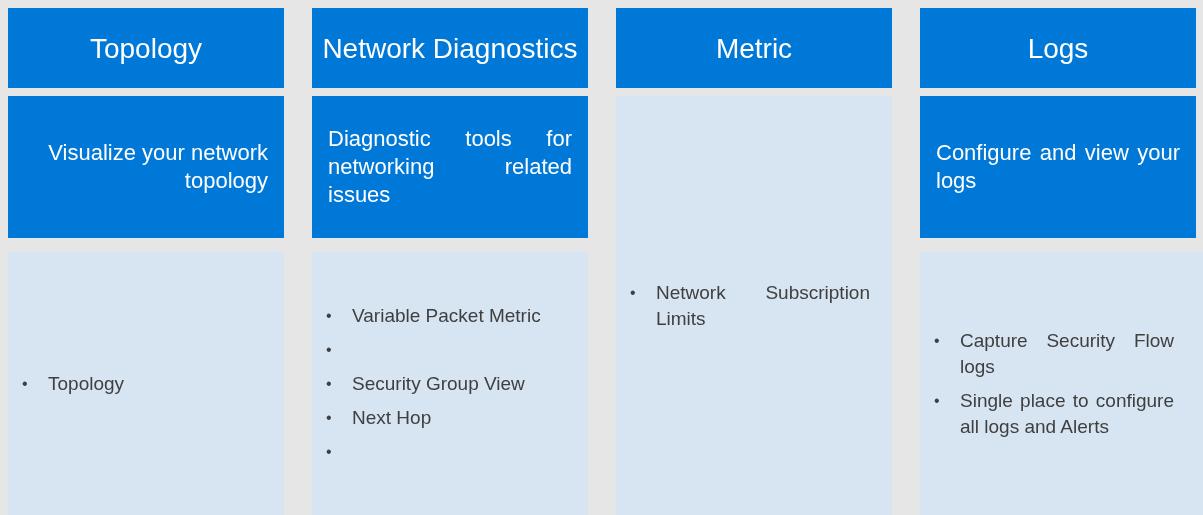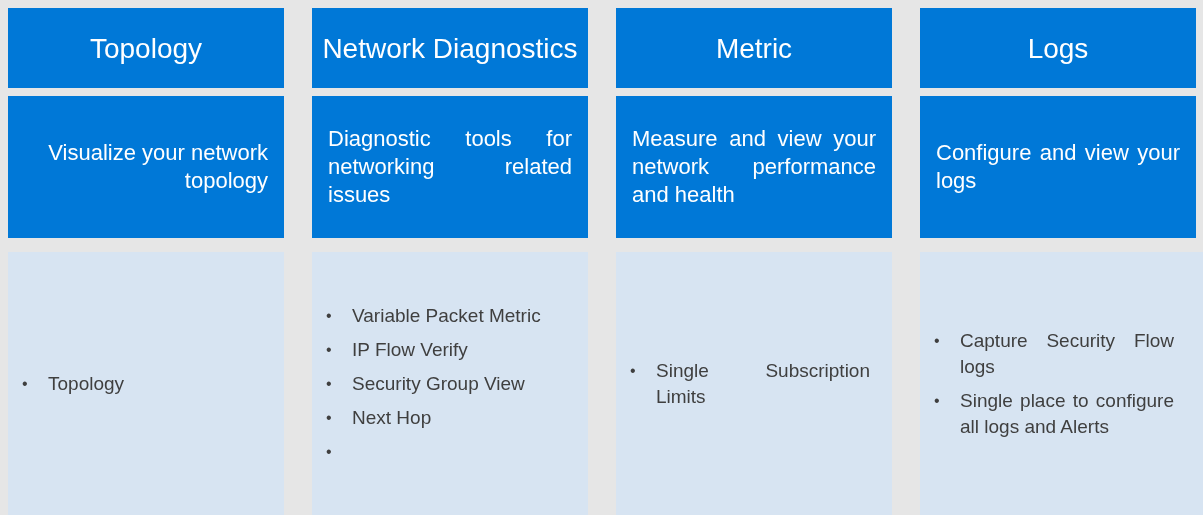--- a/index.html
+++ b/index.html
@@ -136,49 +136,45 @@
         <div class="desc-text">Diagnostic tools for networking related issues</div>
       </div>
       <div class="list-cell">
         <ul class="feature-list">
           <li>
             <span class="bullet">•</span>
             <span class="item-text">Variable Packet Metric</span>
           </li>
           <li>
             <span class="bullet">•</span>
-            <span class="item-text">IP Flow Verify</span>
           </li>
           <li>
             <span class="bullet">•</span>
             <span class="item-text">Security Group View</span>
           </li>
           <li>
             <span class="bullet">•</span>
             <span class="item-text">Next Hop</span>
           </li>
           <li>
             <span class="bullet">•</span>
           </li>
         </ul>
       </div>
     </div>
 
     <div class="col">
       <div class="title-cell">
         <span>Metric</span>
       </div>
-      <div class="desc-cell">
-        <div class="desc-text">Measure and view your network performance and health</div>
-      </div>
       <div class="list-cell justify">
         <ul class="feature-list">
           <li>
             <span class="bullet">•</span>
-            <span class="item-text">Single Subscription Limits</span>
+            <span class="item-text">Network Subscription Limits</span>
           </li>
         </ul>
       </div>
     </div>
 
     <div class="col">
       <div class="title-cell">
         <span>Logs</span>
       </div>
       <div class="desc-cell">

